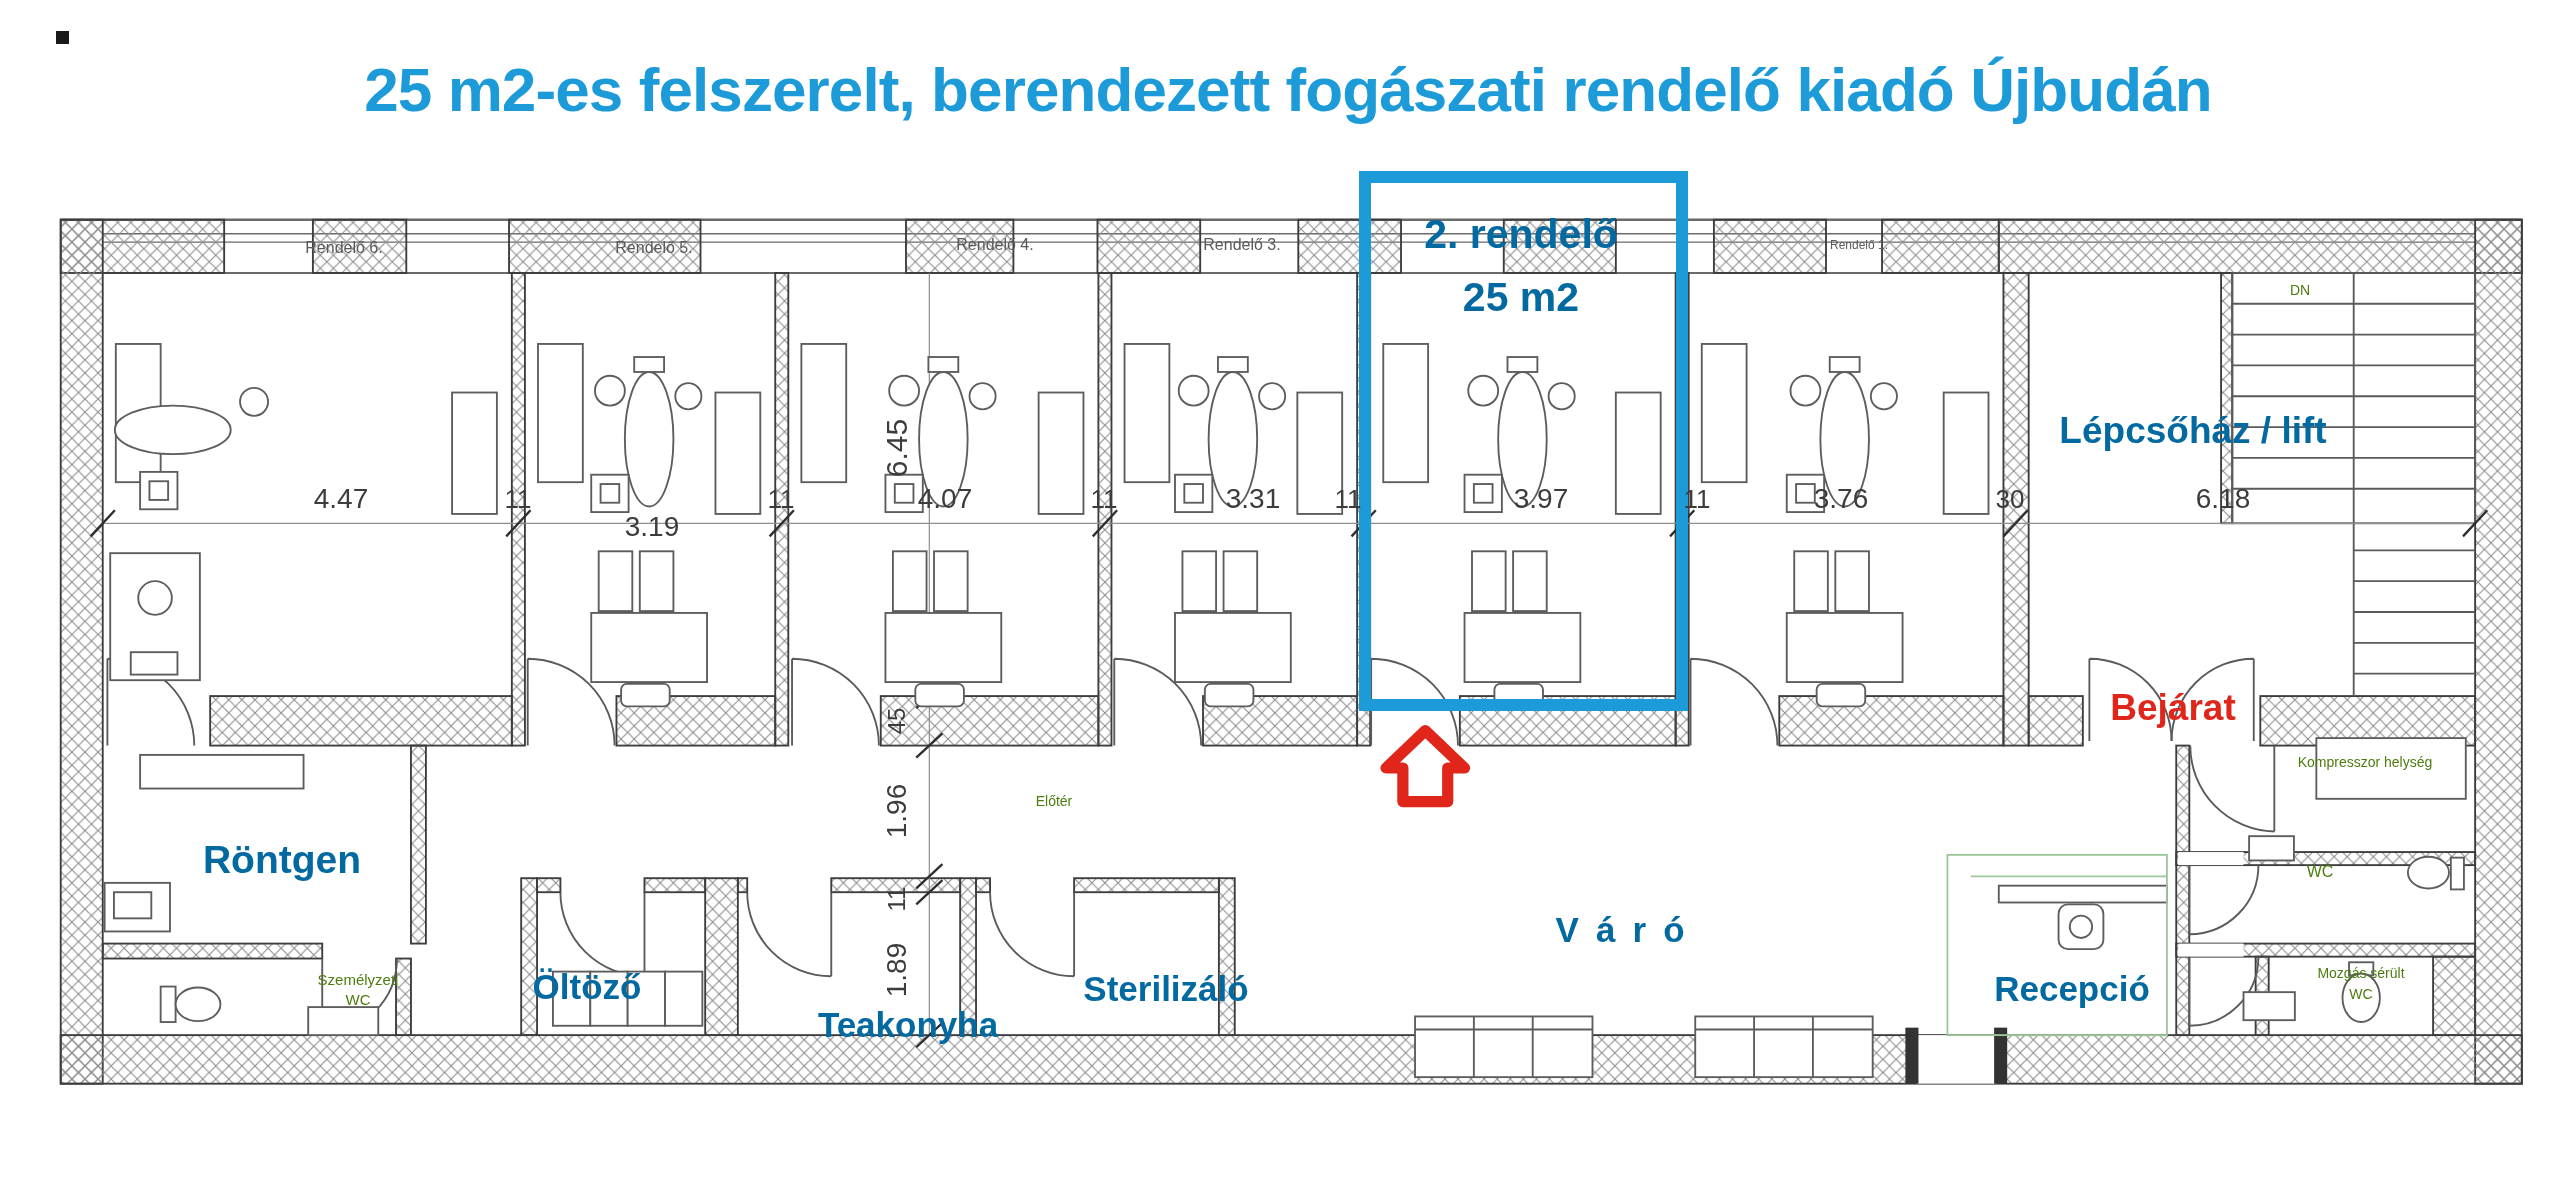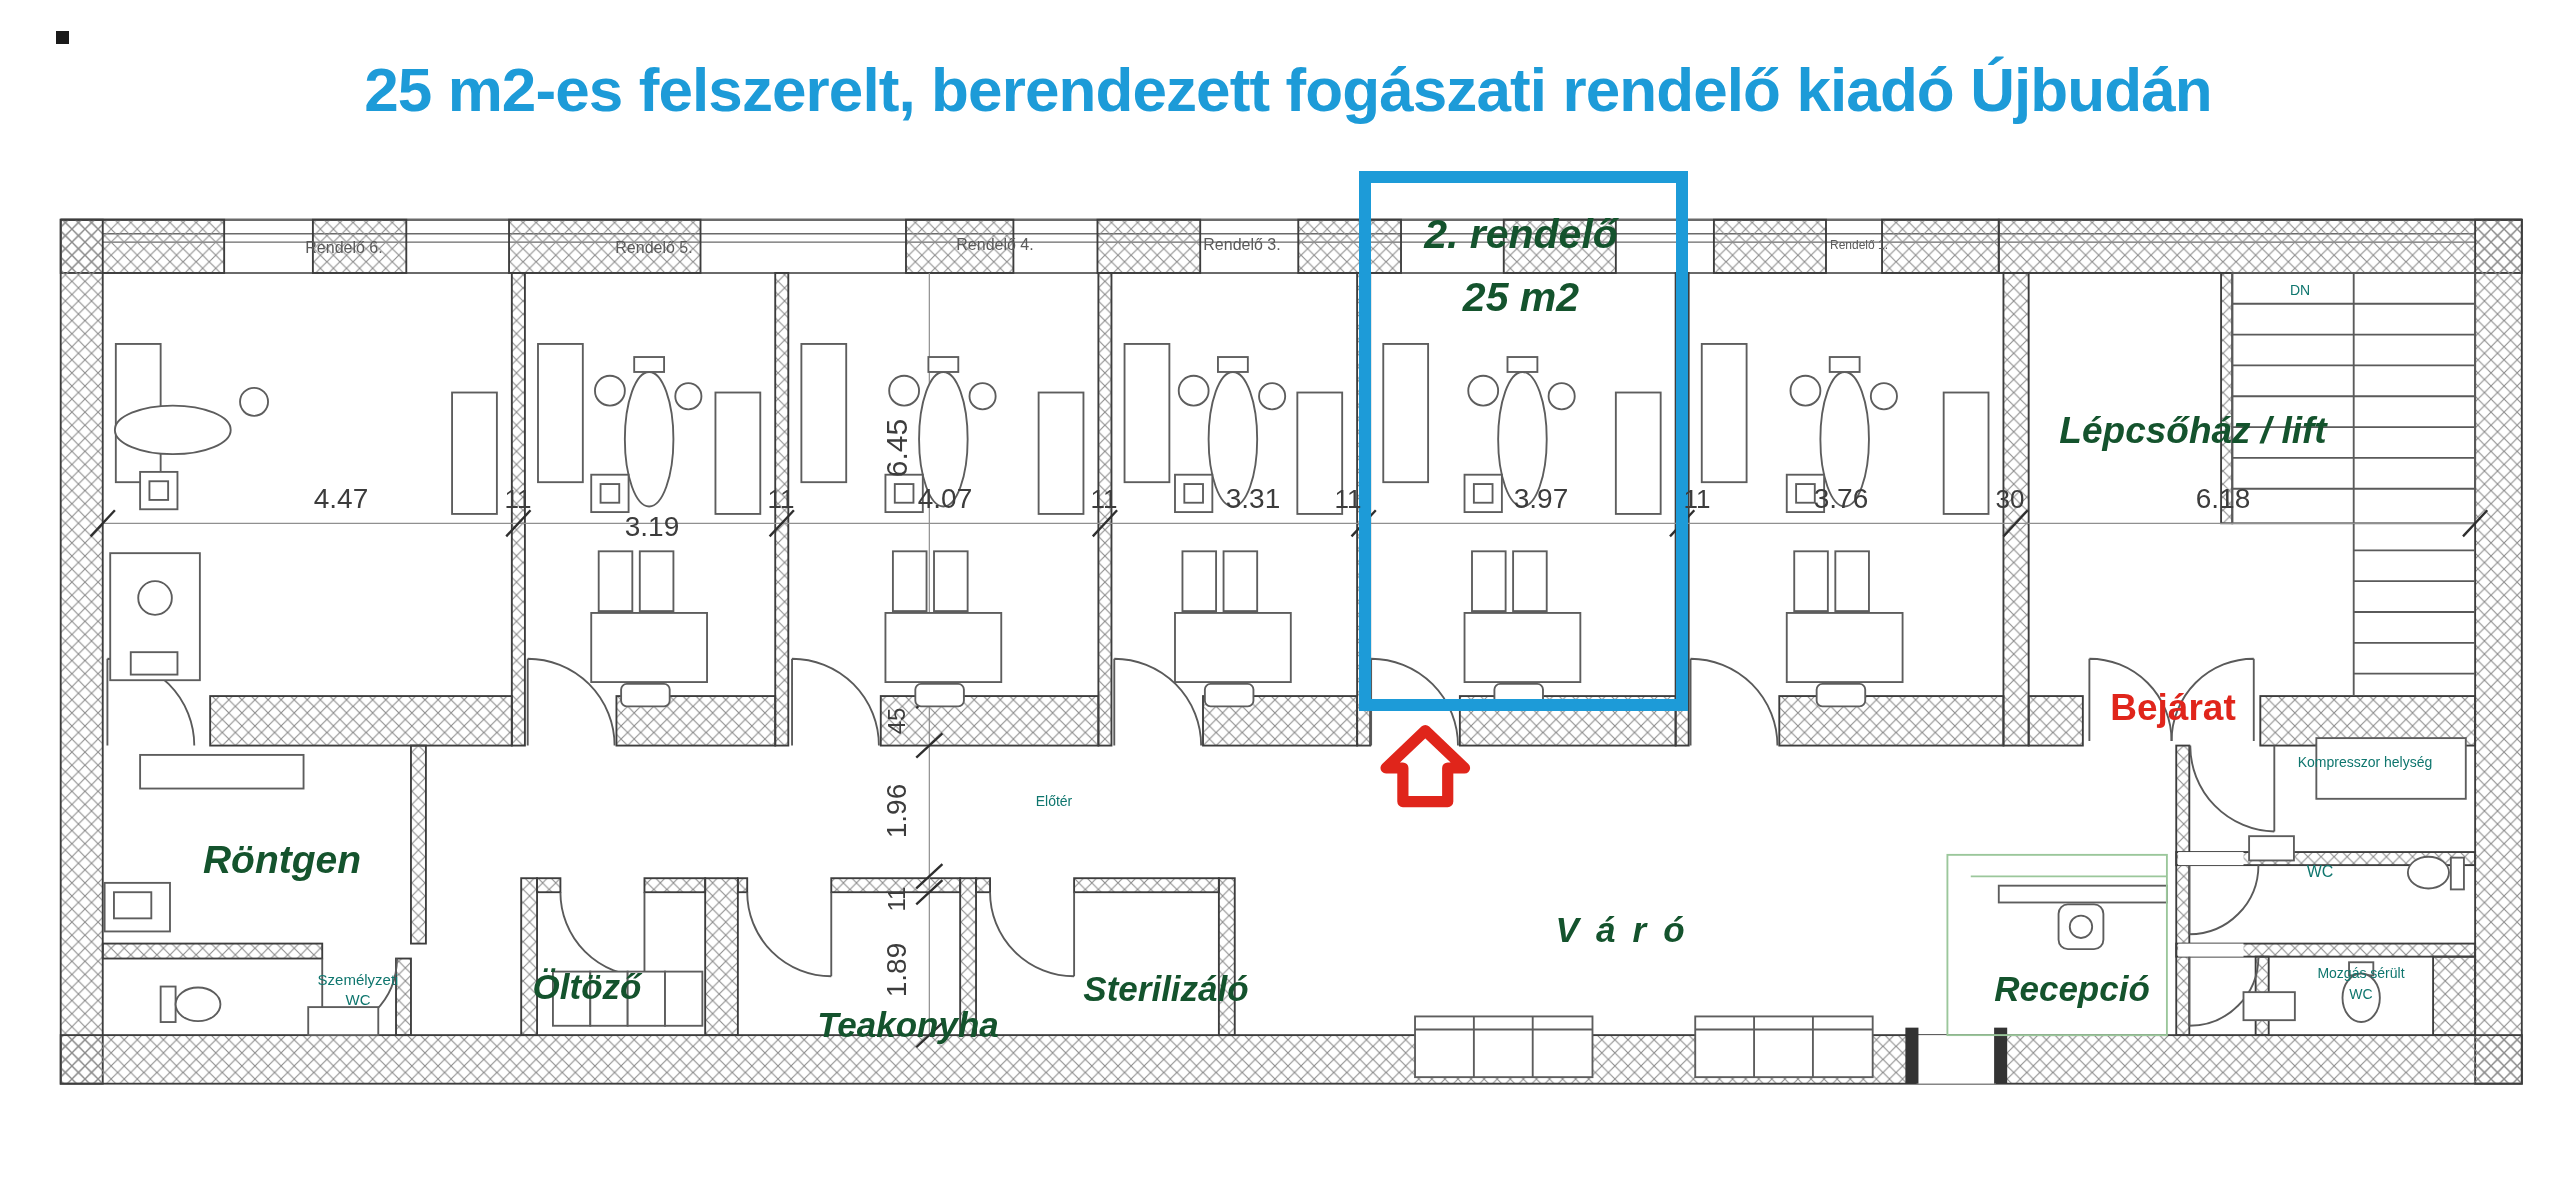--- a/index.html
+++ b/index.html
@@ -5,23 +5,23 @@
   html,body{margin:0;padding:0;background:#fff;}
   body{width:2576px;height:1196px;position:relative;overflow:hidden;
        font-family:"Liberation Sans",sans-serif;}
   .stage{position:absolute;inset:0;}
   svg.plan{position:absolute;left:0;top:0;}
   .title{position:absolute;left:0;right:0;top:54px;text-align:center;
          font-size:62px;font-weight:bold;letter-spacing:-0.9px;color:#1d9bd8;}
   .lbl{position:absolute;transform:translate(-50%,-50%);white-space:nowrap;
        color:#4a4a4a;line-height:1;}
   .lbl.rot{transform:translate(-50%,-50%) rotate(-90deg);}
-  .blue{color:#14532d;font-weight:bold;font-style:italic;}
+  .blue{color:#0369a1;font-weight:bold;}
   .red{color:#e0251b;font-weight:bold;margin-left:28px;}
-  .tiny{color:#0f766e;text-align:center;}
+  .tiny{color:#4d7c0f;text-align:center;}
   .dim{color:#3c3c3c;}
   .room-sm{color:#5a5a5a;}
   .hl-box{position:absolute;left:1359px;top:171px;width:329px;height:540px;
           border:12px solid #1d9bd8;box-sizing:border-box;}
   .corner-dot{position:absolute;left:56px;top:31px;width:13px;height:13px;background:#1a1a1a;}
 </style>
 </head>
 <body>
 
 <div class="stage">

